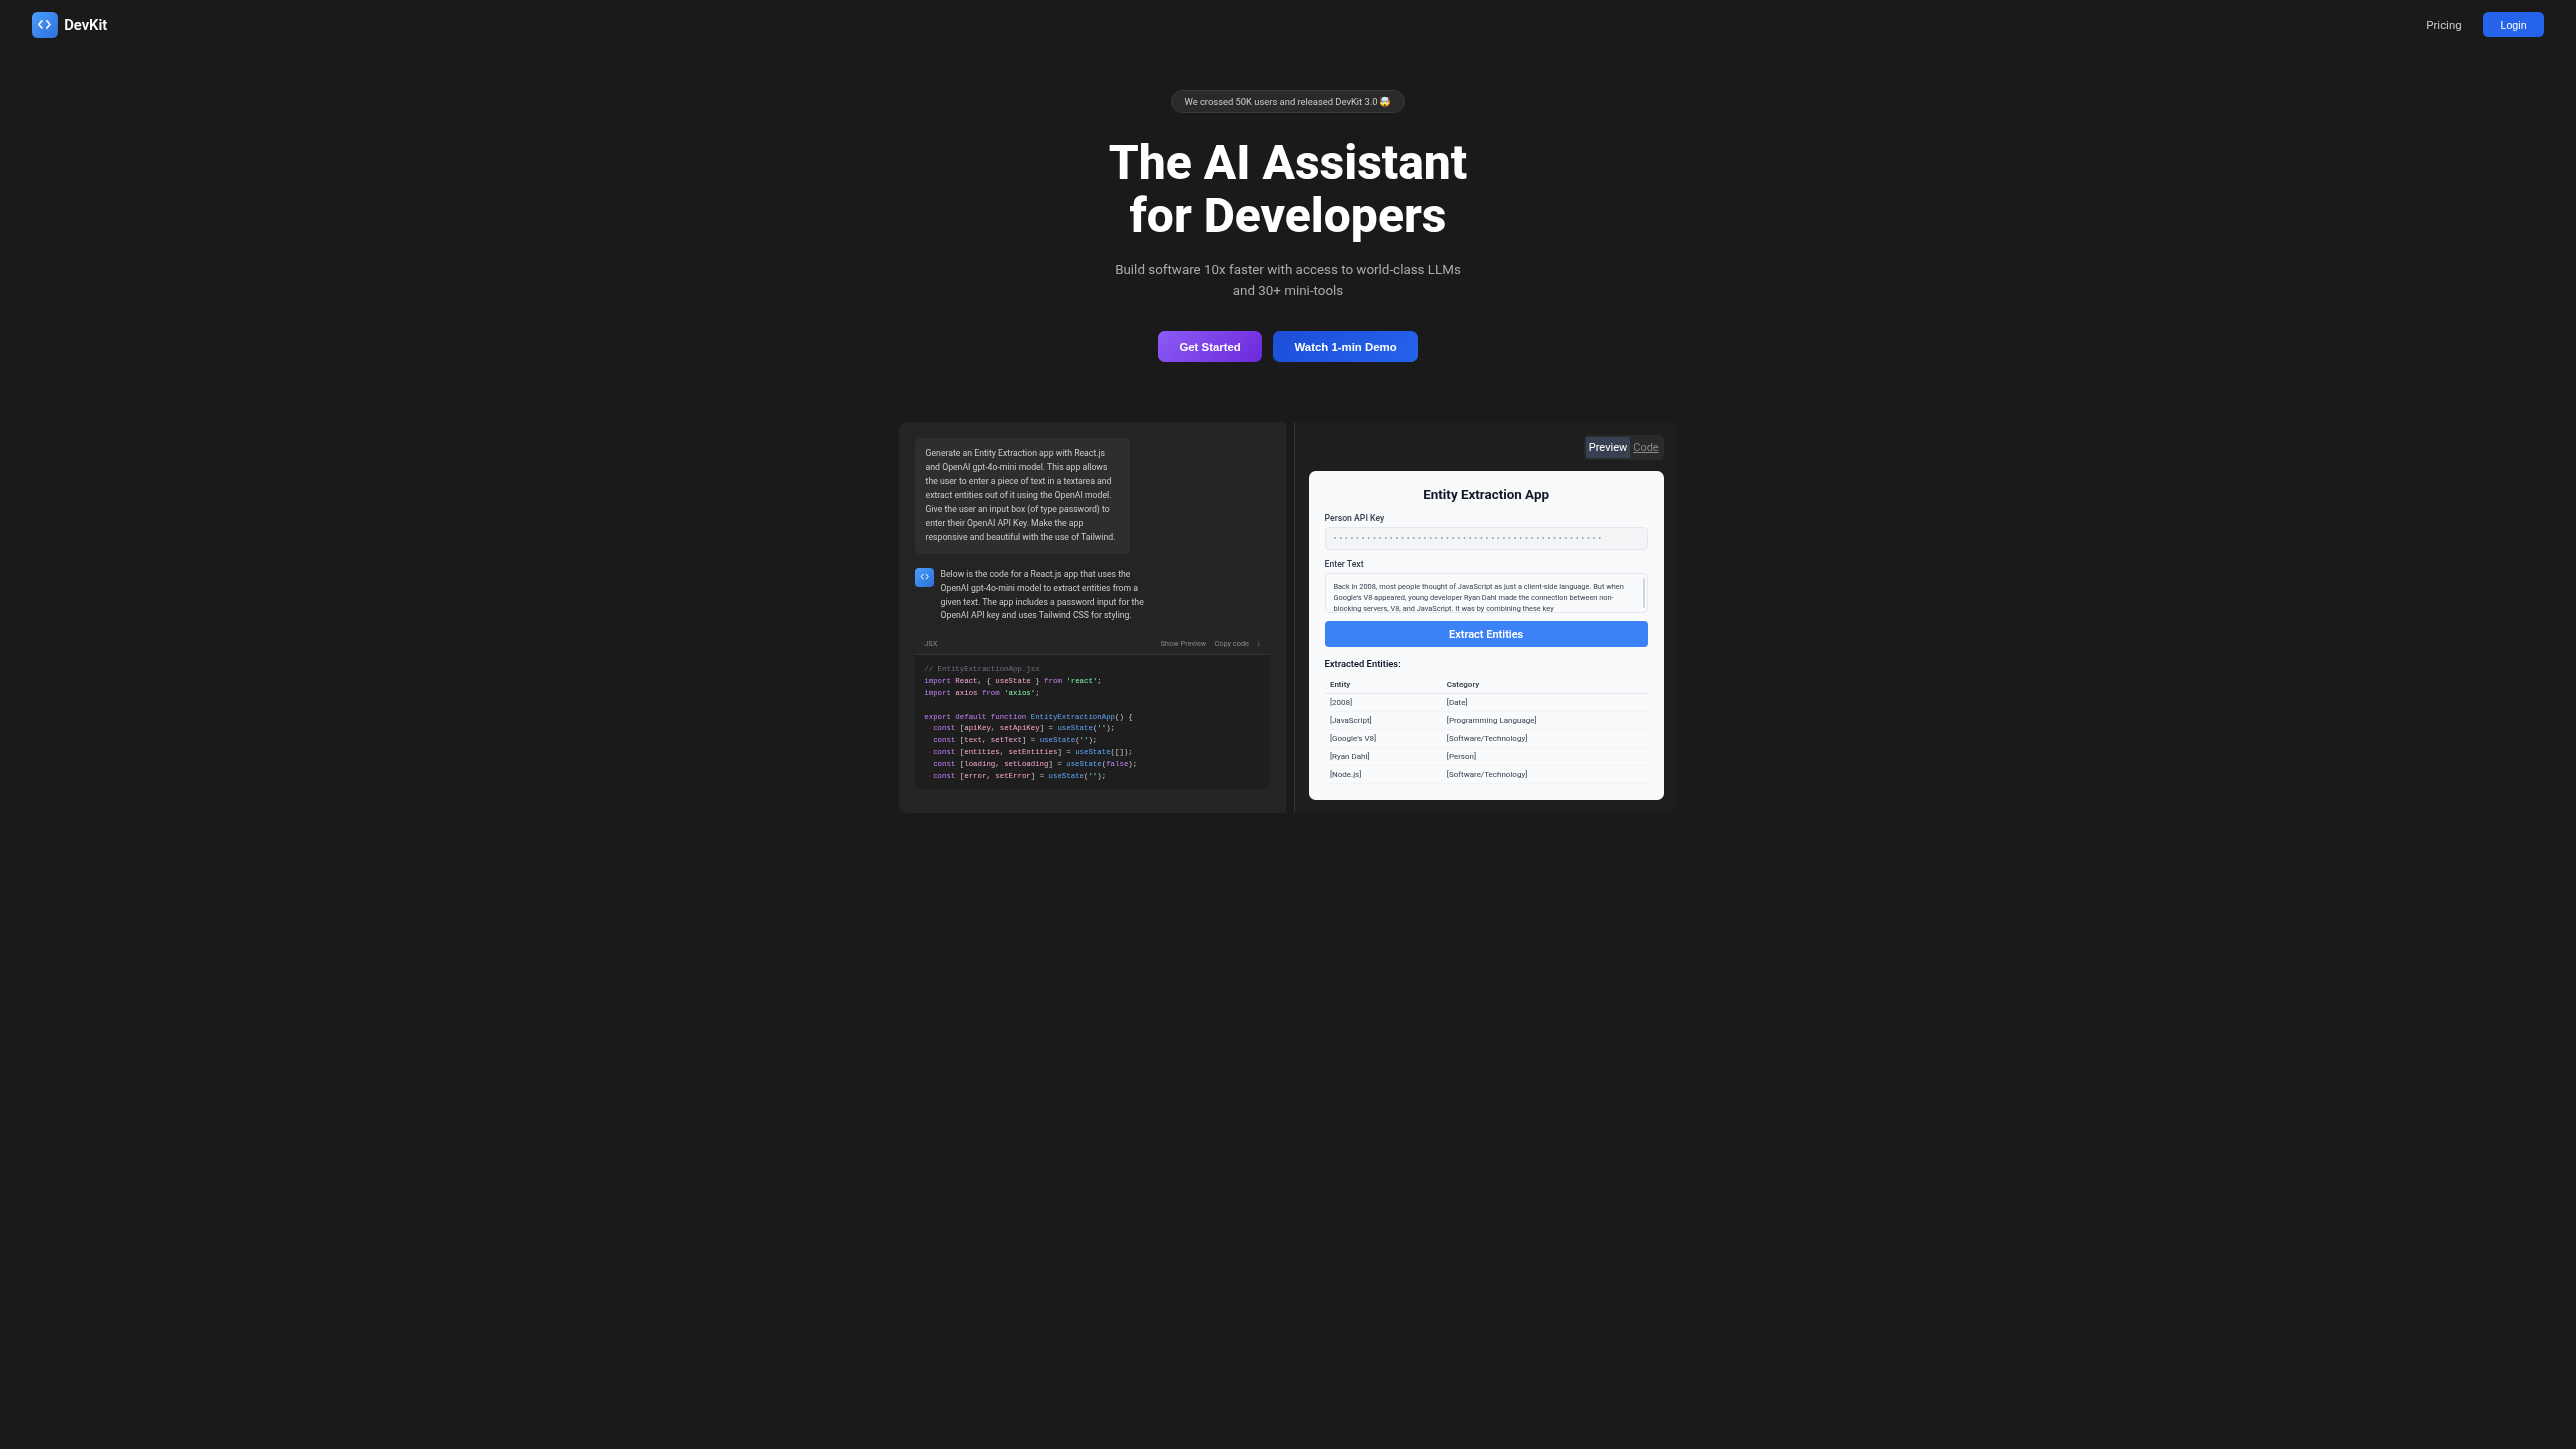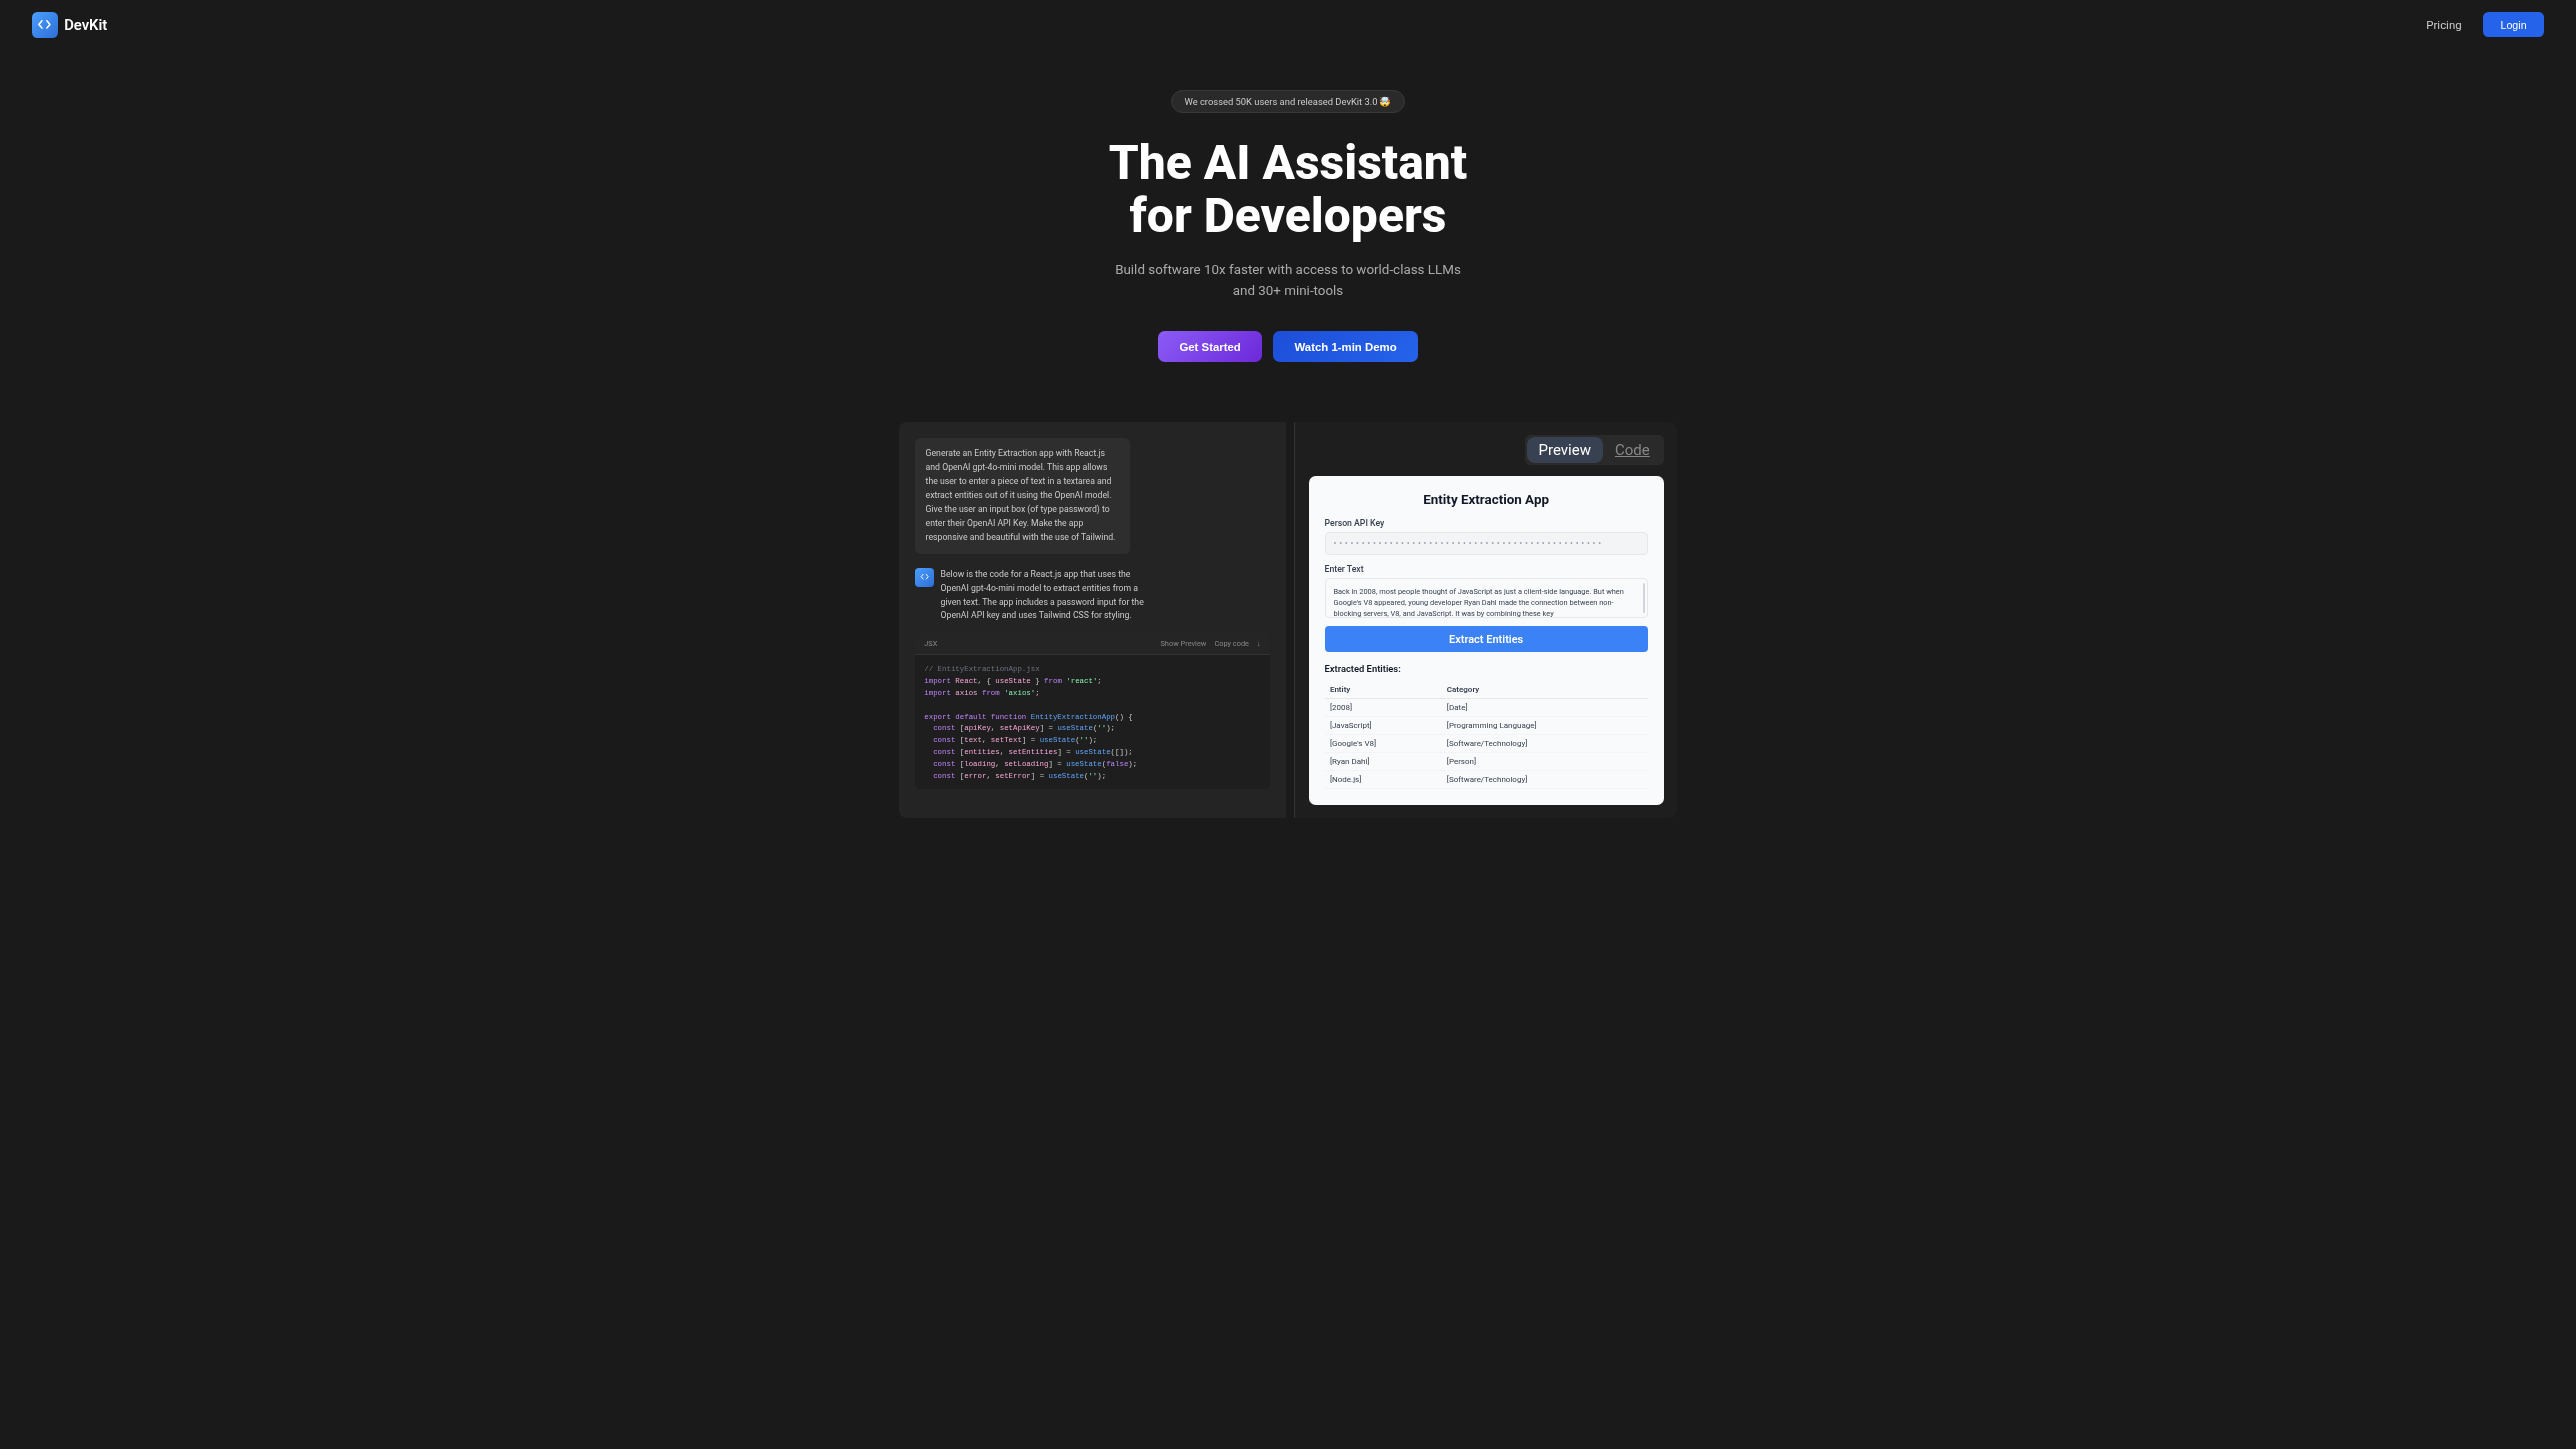--- a/index.html
+++ b/index.html
@@ -256,23 +256,23 @@
     .demo-right {
       flex: 1;
       background-color: #1e1e1e;
       border-radius: 0 8px 8px 0;
       padding: 13.4px;
       min-height: 255px;
       border-left: 0.7px solid #333;
     }
 
     .preview-tab {
-      padding: 4px 12px;
-      font-size: 15px;
-      border-radius: 8px;
+      padding: 4px 3px;
+      font-size: 11px;
+      border-radius: 0;
       cursor: pointer;
     }
 
     .preview-tab.active {
       background-color: #374151;
       color: #ffffff;
     }
 
     .preview-tab.inactive {
       color: #888888;

